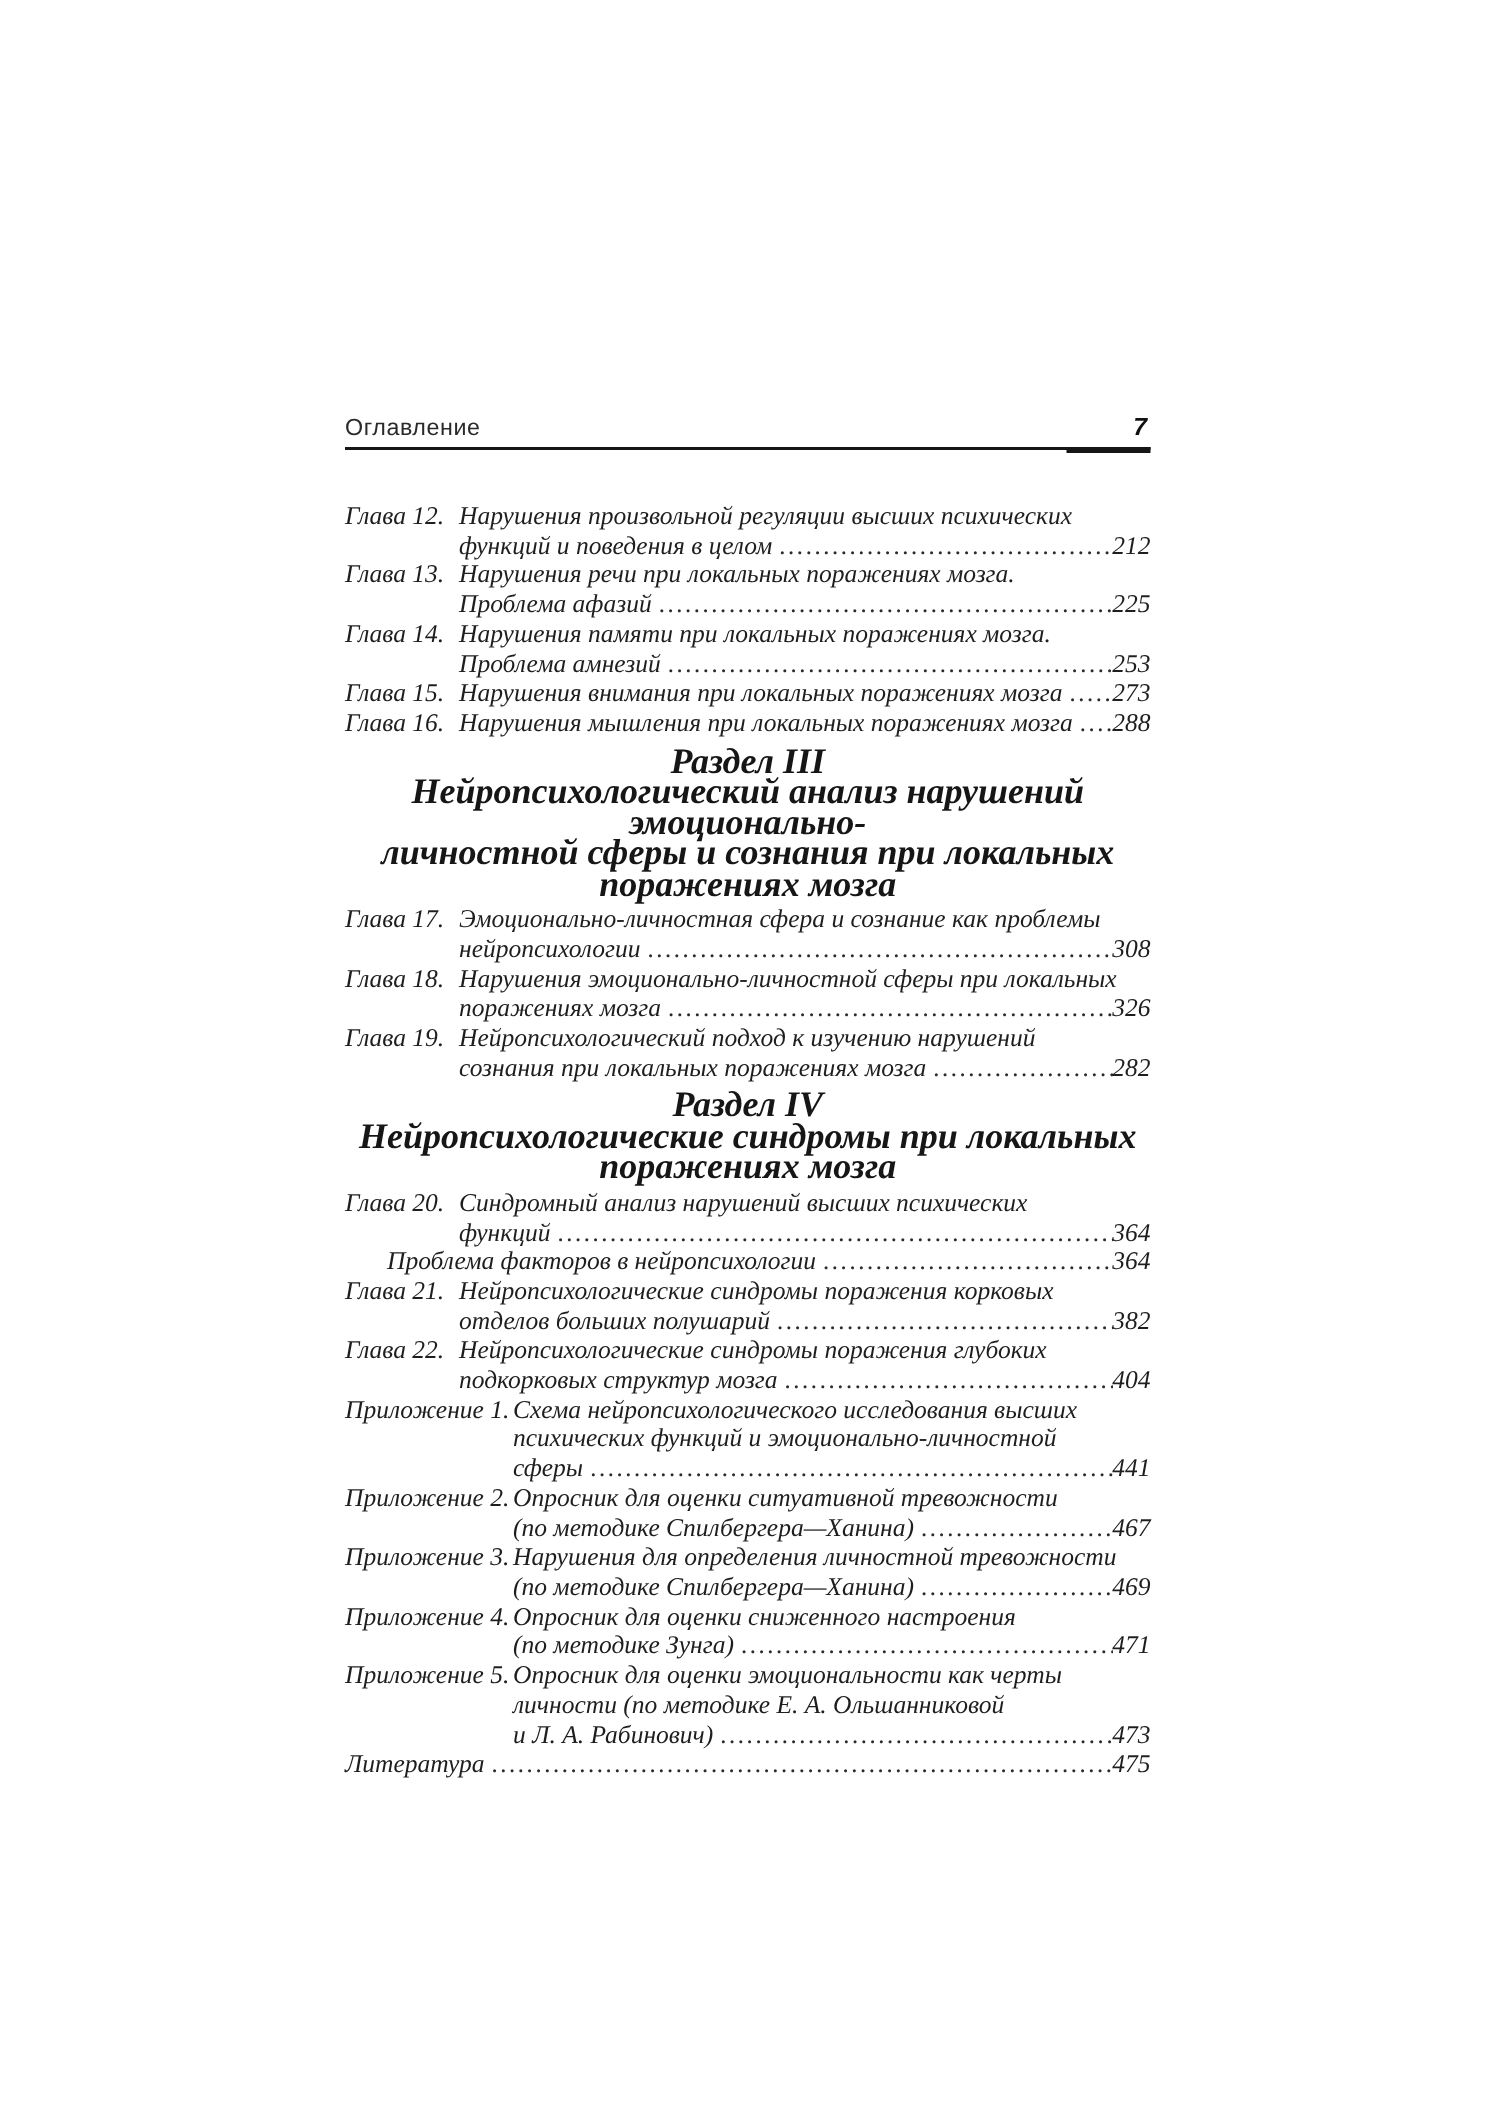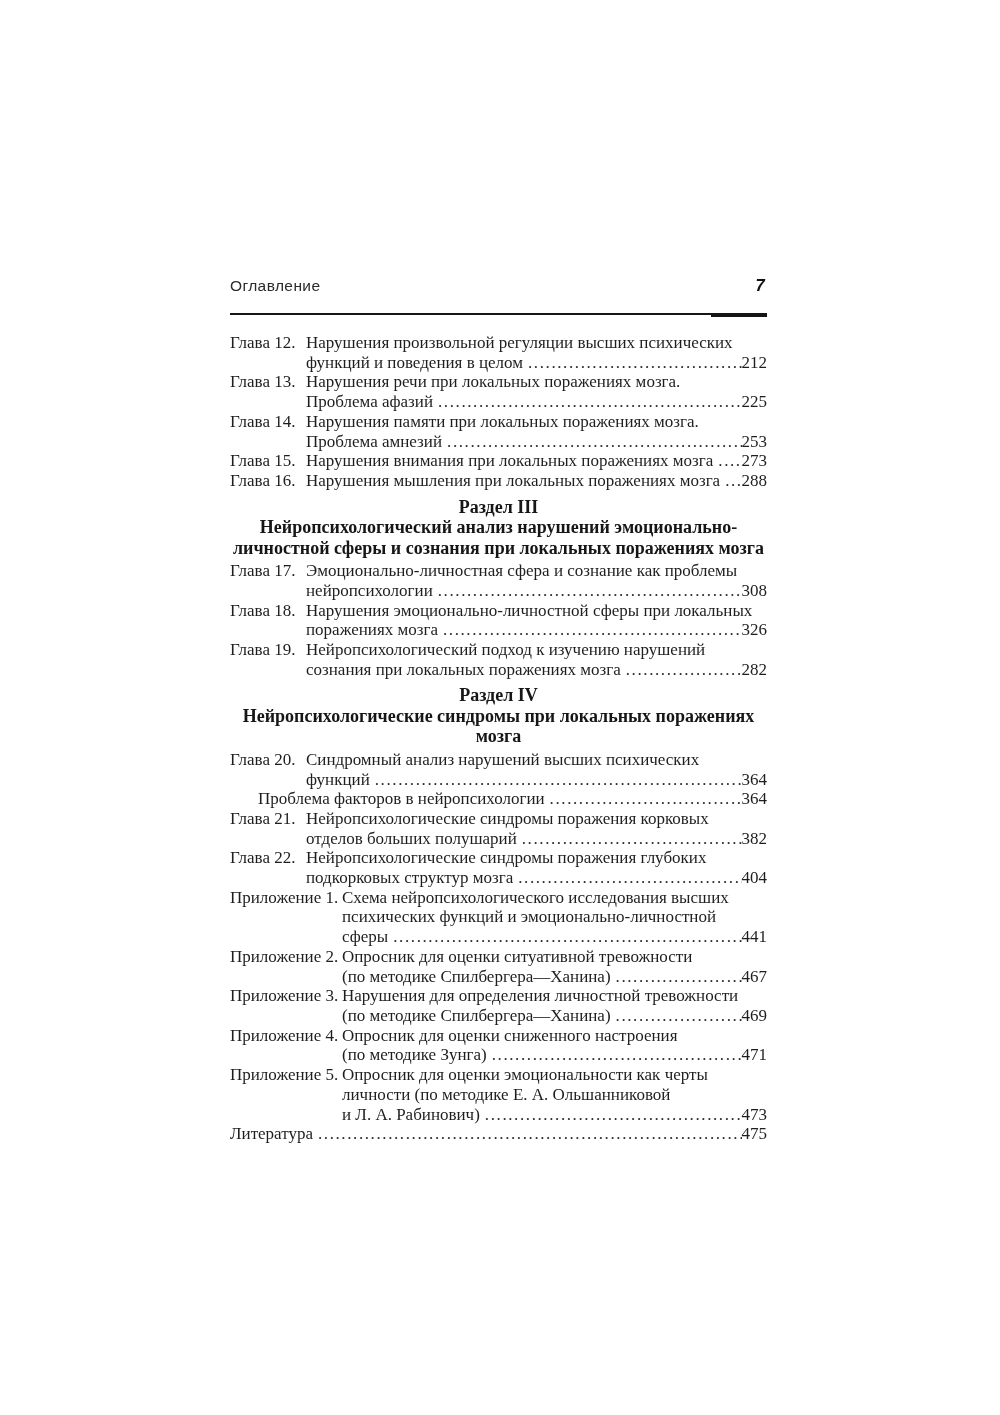--- a/index.html
+++ b/index.html
@@ -7,52 +7,52 @@
   body {
     width:1000px; height:1415px; position:relative; overflow:hidden;
     font-family:"Liberation Serif", serif; color:#1e1e1e;
   }
   .sheet { position:absolute; left:230px; top:276px; width:537px; }
 
   
   .running-head {
     display:flex; justify-content:space-between; align-items:flex-end;
     font-family:"Liberation Sans", sans-serif; font-size:15.5px;
-    letter-spacing:.4px; padding-bottom:18px;
+    letter-spacing:.4px; padding-bottom:3px;
     border-bottom:2px solid #161616; position:relative; color:#2a2a2a;
   }
   .running-head .pagenum {
     font-weight:bold; font-style:italic; font-size:16.5px; color:#111;
     padding-right:2px;
   }
   .running-head::after {
     content:""; position:absolute; right:0; bottom:-3.5px;
     width:56px; height:3.5px; background:#161616;
   }
 
   
-  .toc { margin-top:18px; font-size:17px; line-height:19.7px; }
+  .toc { margin-top:34px; font-size:17px; line-height:19.7px;font-style:italic; }
   .e { display:flex; align-items:flex-start; }
   .lb { flex:0 0 76px; white-space:nowrap; }
   .e.appx .lb { flex-basis:112px; }
   .bd { flex:1; min-width:0; }
   .e.plain .bd { margin-left:0; }
   .e.sub .bd { margin-left:28px; }
   .ln { white-space:nowrap; }
   .ll { display:flex; align-items:flex-start; }
   .lt { flex:0 0 auto; white-space:nowrap; }
   .dt {
     flex:1 1 auto; min-width:0; overflow:hidden; white-space:nowrap;
     letter-spacing:1.6px; padding-left:5px; padding-right:3px; color:#2b2b2b;
   }
   .dt::after { content:"..................................................................................................................................................................."; }
   .pg { flex:0 0 auto; }
 
   
-  .section { text-align:center; font-weight:bold; font-size:18px; line-height:20.5px; margin:6px 0 3px; color:#161616; }
+  .section { text-align:center; font-weight:bold; font-size:24px; line-height:20.5px; margin:6px 0 3px; color:#161616; }
 </style>
 </head>
 <body>
 
 <div class="sheet">
 
   <div class="running-head">
     <span>Оглавление</span>
     <span class="pagenum">7</span>
   </div>

